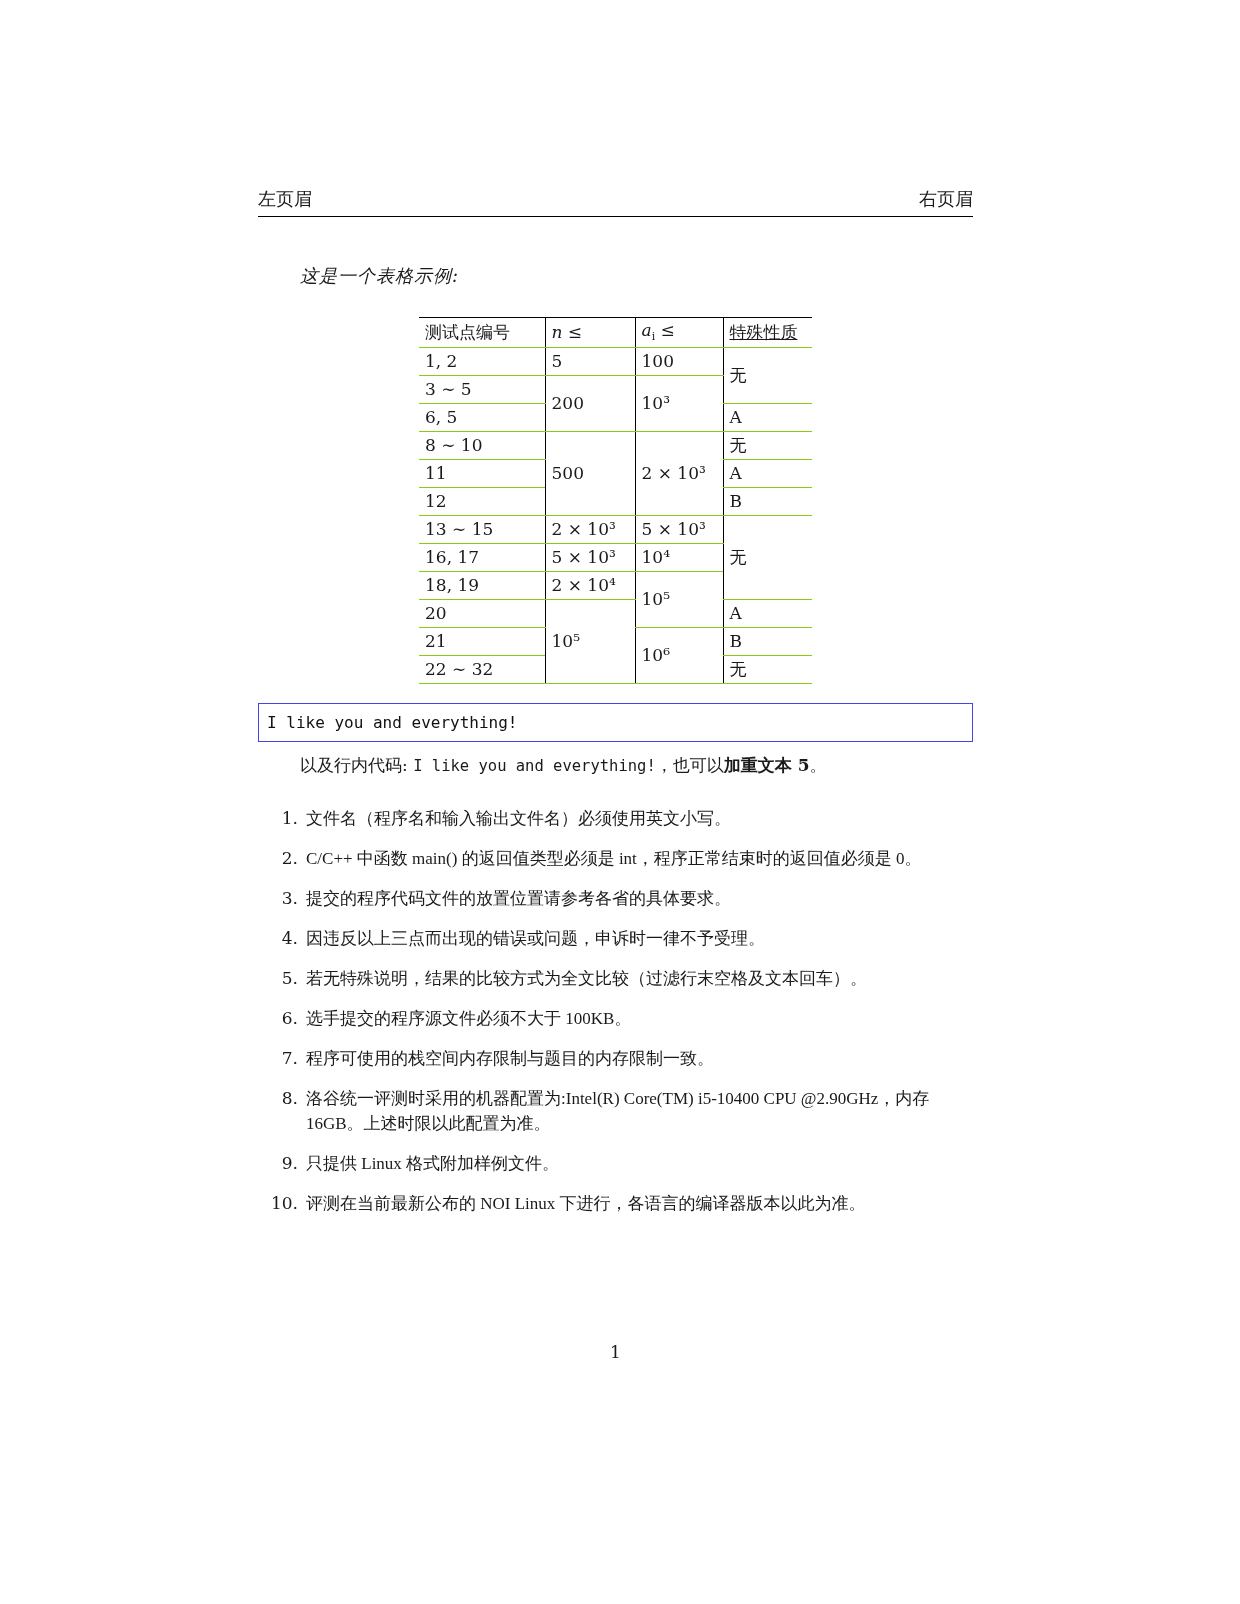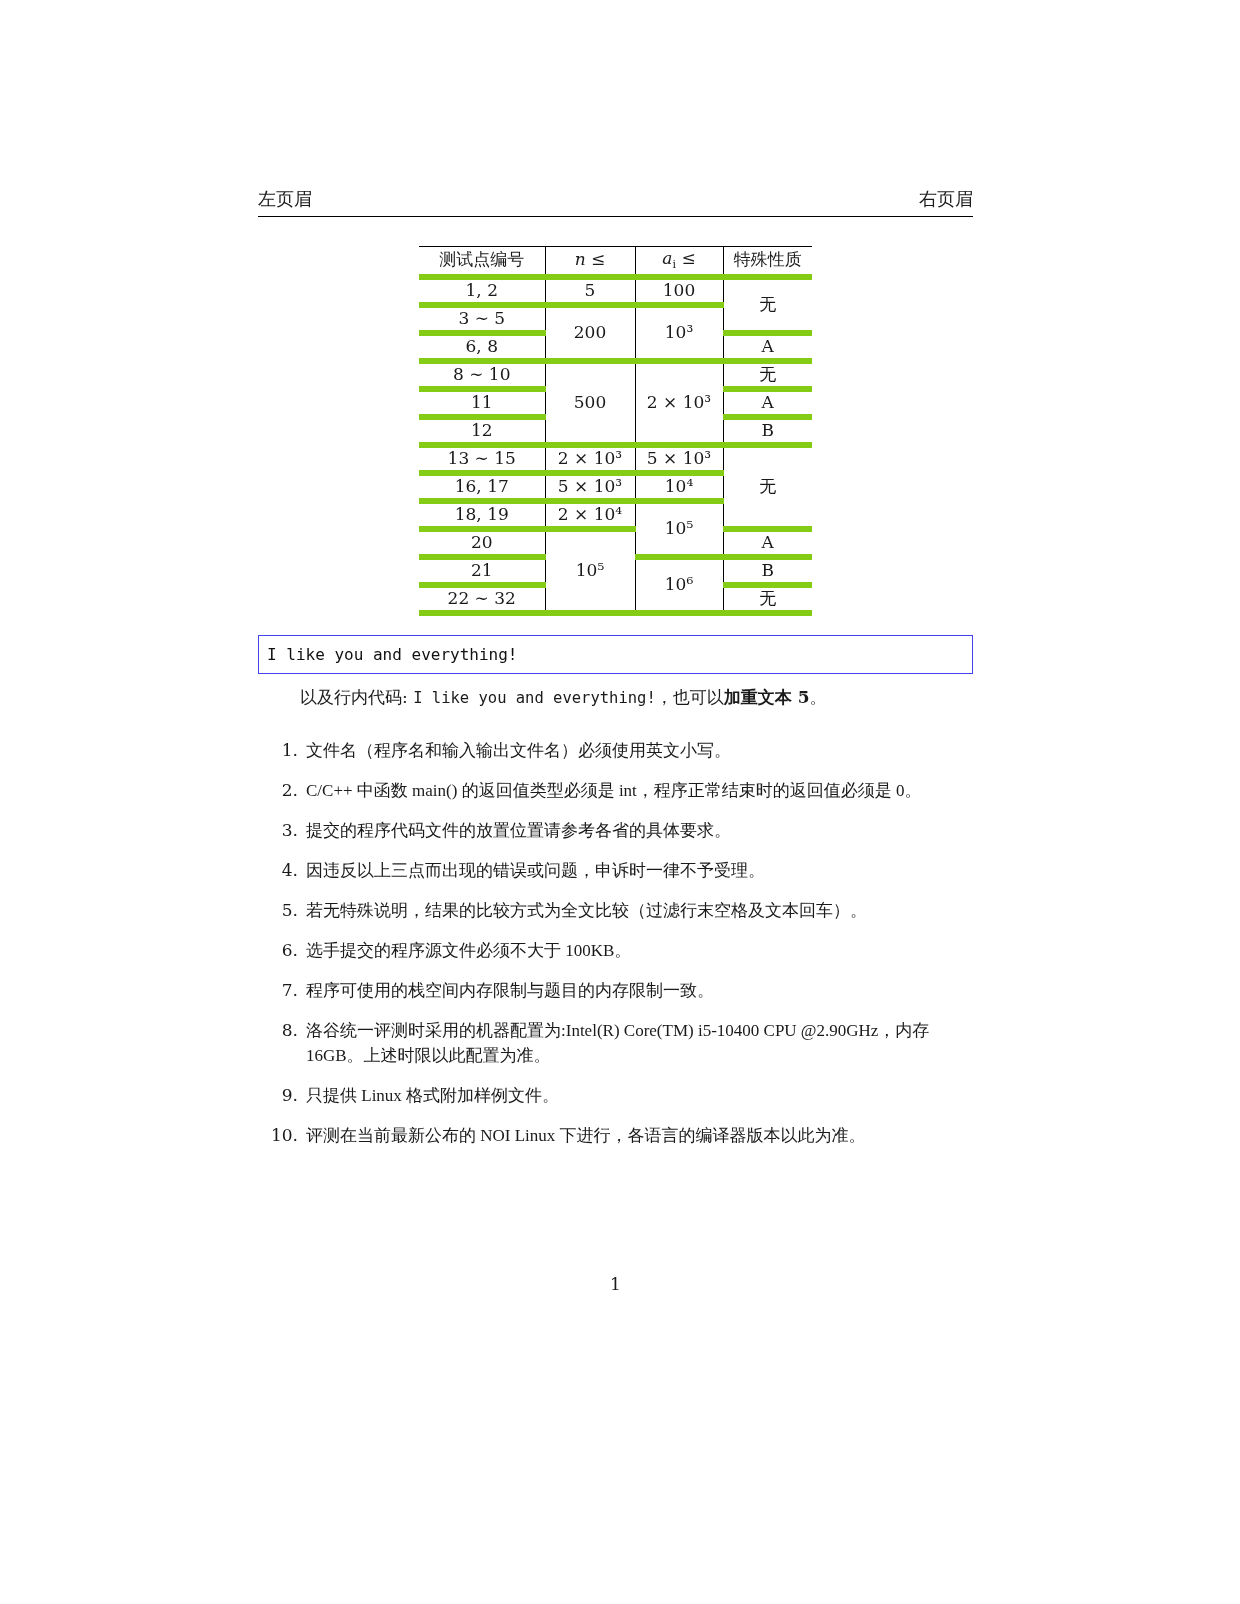--- a/index.html
+++ b/index.html
@@ -39,36 +39,36 @@
     letter-spacing: 1px;
   }
   
   table.constraints {
     border-collapse: collapse;
     margin: 29px auto 0 auto;
     table-layout: fixed;
     font-size: 17px;
   }
   table.constraints td {
-    text-align: center;
+    text-align: left;
     vertical-align: middle;
     height: 28px;
     padding: 0 6px;
-    border-bottom: 6px solid #84cc16;
+    border-bottom: 1px solid #84cc16;
     line-height: 1.15;
   }
   table.constraints tr.thead td {
     border-top: 1px solid #000;
     height: 30px;
   }
   table.constraints td.bl { border-left: 1px solid #000; }
   td.w1 { width: 126px; }
   td.w2 { width: 90px; }
   td.w3 { width: 88px; }
-  td.w4 { width: 89px; }
+  td.w4 { width: 89px; text-decoration: underline; }
   table.constraints i { font-style: italic; font-family: "DejaVu Serif", serif; }
   table.constraints sub { font-size: 11px; }
   
   .para {
     padding-left: 42px;
     font-size: 17px;
     line-height: 25px;
   }
   .p-interline { margin-top: 34px; }
   .p-inline { margin-top: 11px; }
@@ -120,20 +120,21 @@
 </head>
 <body>
 
 <div class="page">
 
   <div class="running-header">
     <span>左页眉</span>
     <span>右页眉</span>
   </div>
 
+  <div class="caption">这是一个表格示例:</div>
 
   <table class="constraints">
     <tbody>
         <tr class="thead">
       <td class="w1">测试点编号</td>
       <td class="w2 bl"><i>n</i><span> ≤</span></td>
       <td class="w3 bl"><i>a</i><sub>i</sub><span> ≤</span></td>
       <td class="w4 bl">特殊性质</td>
     </tr>
     <tr>
@@ -141,21 +142,21 @@
       <td class="bl">5</td>
       <td class="bl">100</td>
       <td class="bl" rowspan="2">无</td>
     </tr>
     <tr>
       <td>3 ∼ 5</td>
       <td class="bl" rowspan="2">200</td>
       <td class="bl" rowspan="2">10³</td>
     </tr>
     <tr>
-      <td>6, 8</td>
+      <td>6, 5</td>
       <td class="bl">A</td>
     </tr>
     <tr>
       <td>8 ∼ 10</td>
       <td class="bl" rowspan="3">500</td>
       <td class="bl" rowspan="3">2 × 10³</td>
       <td class="bl">无</td>
     </tr>
     <tr>
       <td>11</td>

